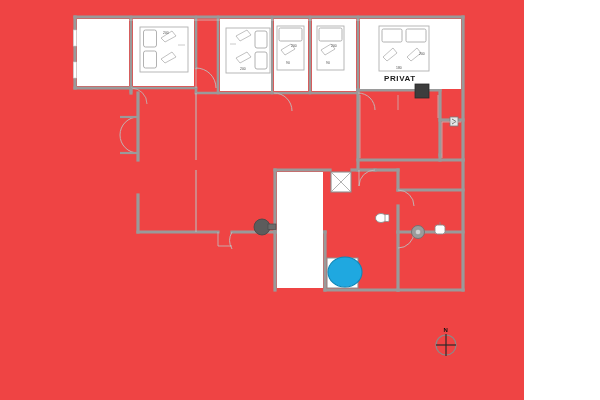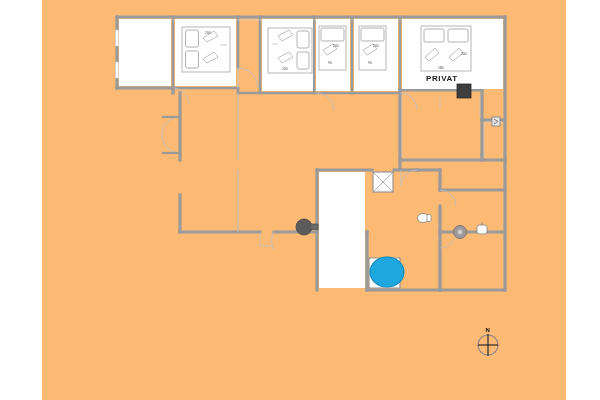--- a/index.html
+++ b/index.html
@@ -10,22 +10,21 @@
   body {
     width: 600px;
     height: 400px;
     overflow: hidden;
     font-family: "Liberation Sans", sans-serif;
   }
   #floorplan-root {
     position: relative;
     width: 524px;
     height: 400px;
-    background: #fdba74;
-    margin-left: 42px;
+    background: #ef4444;
   }
   #plan-svg {
     position: absolute;
     left: 0;
     top: 0;
     width: 600px;
     height: 400px;
     display: block;
   }
   .label-text {

